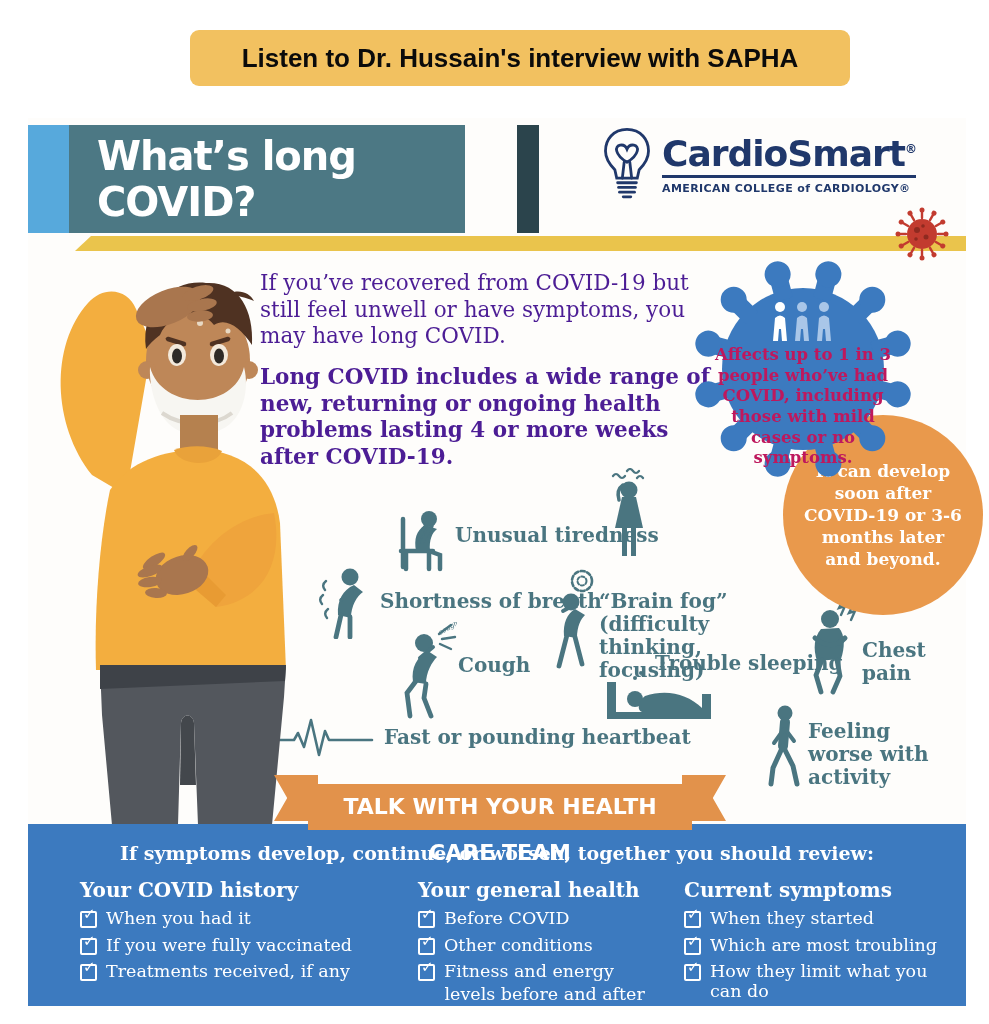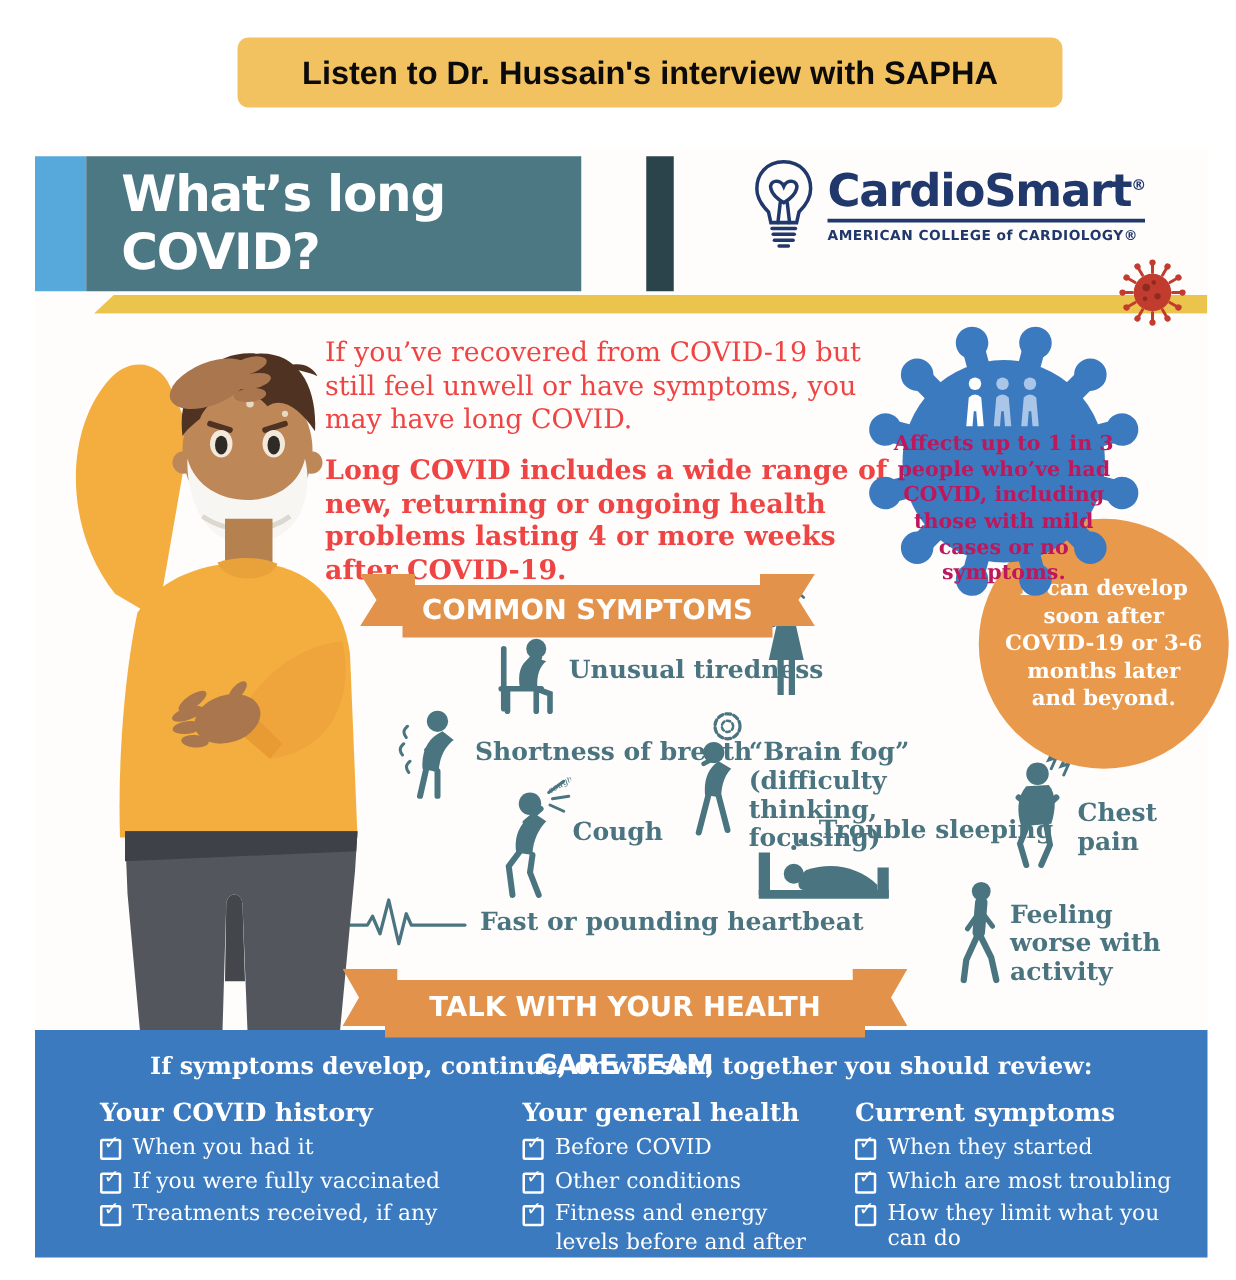--- a/index.html
+++ b/index.html
@@ -28,21 +28,21 @@
   .logo{left:570px;top:6px;display:flex;align-items:center;gap:6px;}
   .logo-text{display:flex;flex-direction:column;}
   .logo-name{font-family:"DejaVu Sans",sans-serif;font-weight:bold;font-size:36px;color:#20386B;
       letter-spacing:-1px;line-height:1;}
   .logo-name sup{font-size:12px;}
   .logo-rule{height:3px;background:#20386B;margin:3px 0 4px 0;}
   .logo-sub{font-family:"DejaVu Sans",sans-serif;font-weight:bold;font-size:11px;color:#20386B;
       letter-spacing:0.4px;}
 
   
-  .intro{left:232px;top:152px;width:458px;color:#ef4444;}
+  .intro{left:232px;top:152px;width:458px;color:#4c1d95;}
   .intro p{margin:0 0 14px 0;font-size:21.5px;line-height:1.24;}
   .intro p.b{font-weight:bold;}
 
   
   .virus-badge{left:659px;top:135px;width:232px;height:232px;z-index:3;}
   .virus-badge .txt{position:absolute;left:26px;top:92px;width:180px;text-align:center;
       color:#be185d;font-weight:bold;font-size:16.5px;line-height:1.25;}
   .virus-badge .ppl{position:absolute;left:84px;top:48px;}
   .orange-circle{left:755px;top:297px;width:200px;height:200px;border-radius:50%;background:#E9994C;
       display:flex;align-items:center;justify-content:center;z-index:2;}
@@ -308,27 +308,20 @@
             <path d="M46,40 L48,17 Q53,12 58,17 L60,40 L55,40 L54,28 L52,28 L51,40 Z"></path>
           </g>
       </svg>
       <div class="txt">Affects up to 1 in 3 people who’ve had COVID, including those with mild cases or no symptoms.</div>
     </div>
 
     <div class="abs orange-circle">
       <div class="txt">It can develop soon after COVID-19 or 3-6 months later and beyond.</div>
     </div>
 
-    <div class="abs ribbon ribbon1">
-      <div class="fold l"></div>
-        <div class="fold r"></div>
-      <div class="wing l"></div>
-        <div class="wing r"></div>
-      <div class="band">COMMON SYMPTOMS</div>
-    </div>
 
     <svg class="abs" style="left:367px;top:387px" width="52" height="68" viewBox="0 0 52 68">
       <g fill="#4A7580" stroke="#4A7580" stroke-linecap="round">
         <path d="M8,14 L8,62 M6,46 L38,46 M11,48 L11,64 M34,48 L34,64" fill="none" stroke-width="4.5"></path>
         <circle cx="34" cy="14" r="8" stroke="none"></circle>
         <path d="M30,20 C21,26 19,34 21,46 L35,46 C34,35 37,28 42,24 Z" stroke="none"></path>
         <path d="M23,34 L32,18 M27,37 L37,21" fill="none" stroke-width="3.5"></path>
         <path d="M34,46 L45,50 L45,64" fill="none" stroke-width="4.5"></path>
       </g>
     </svg>

